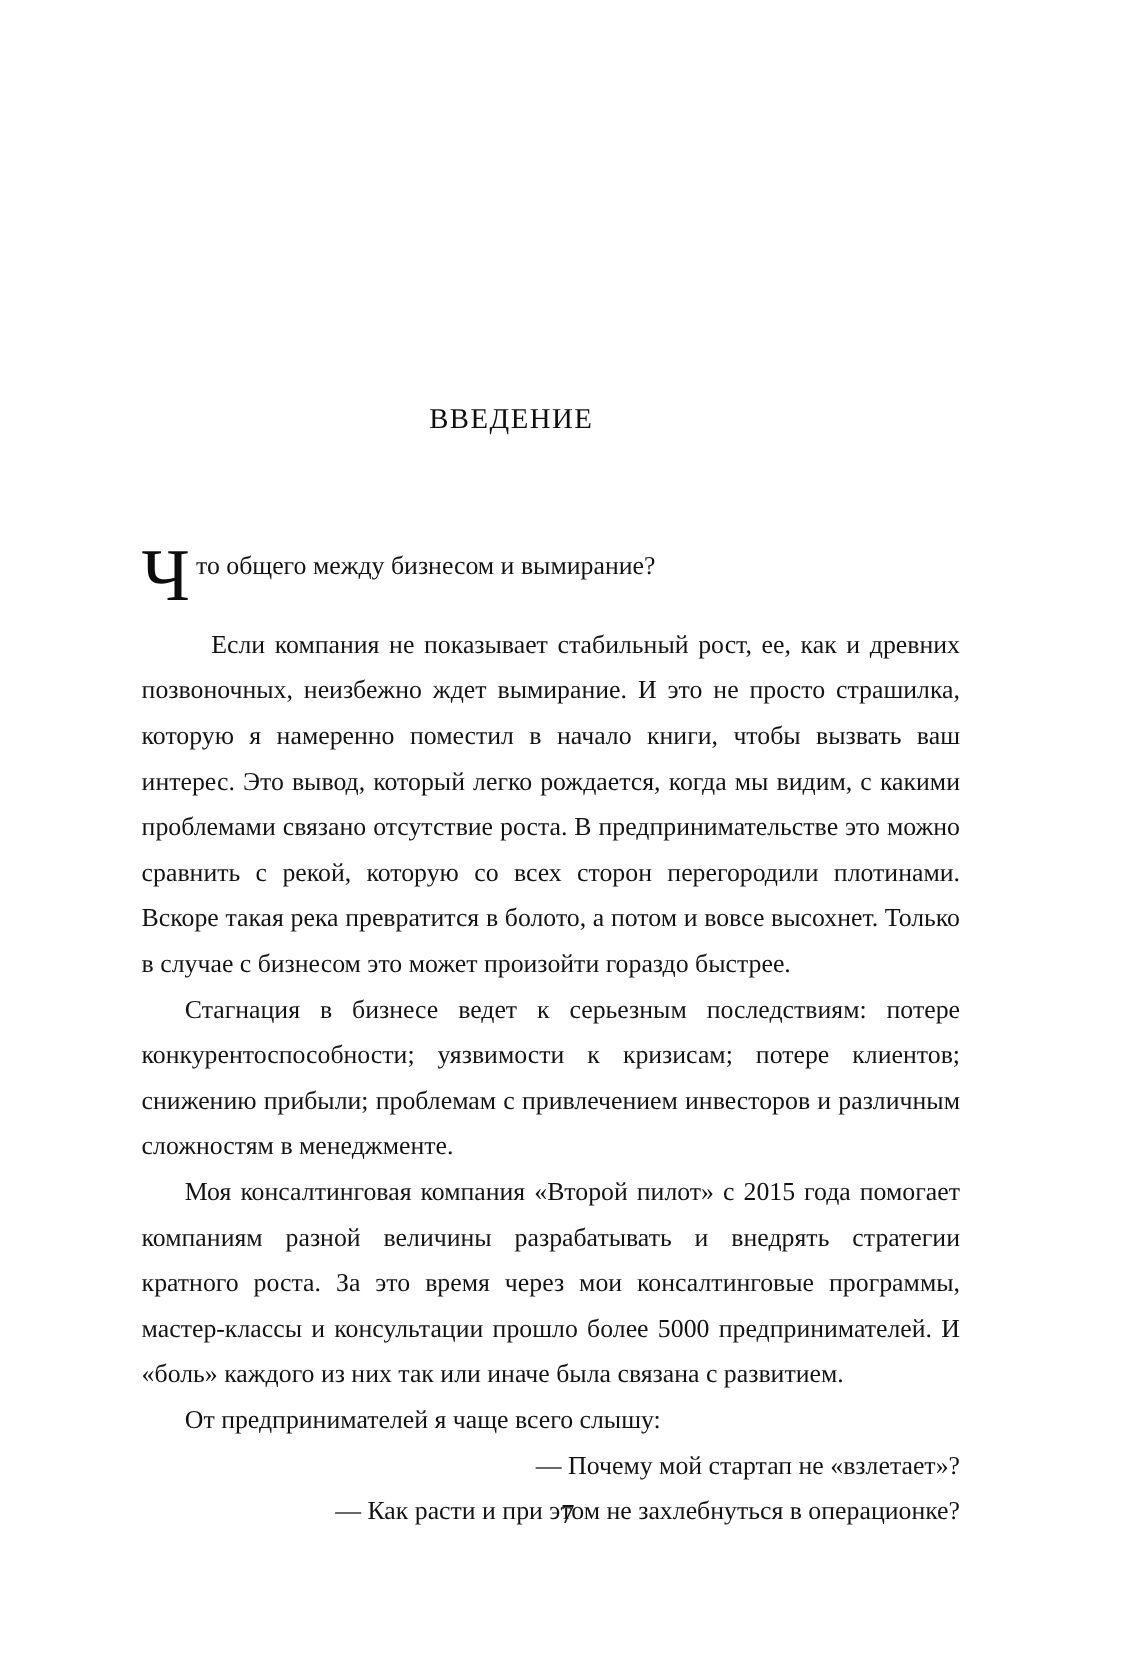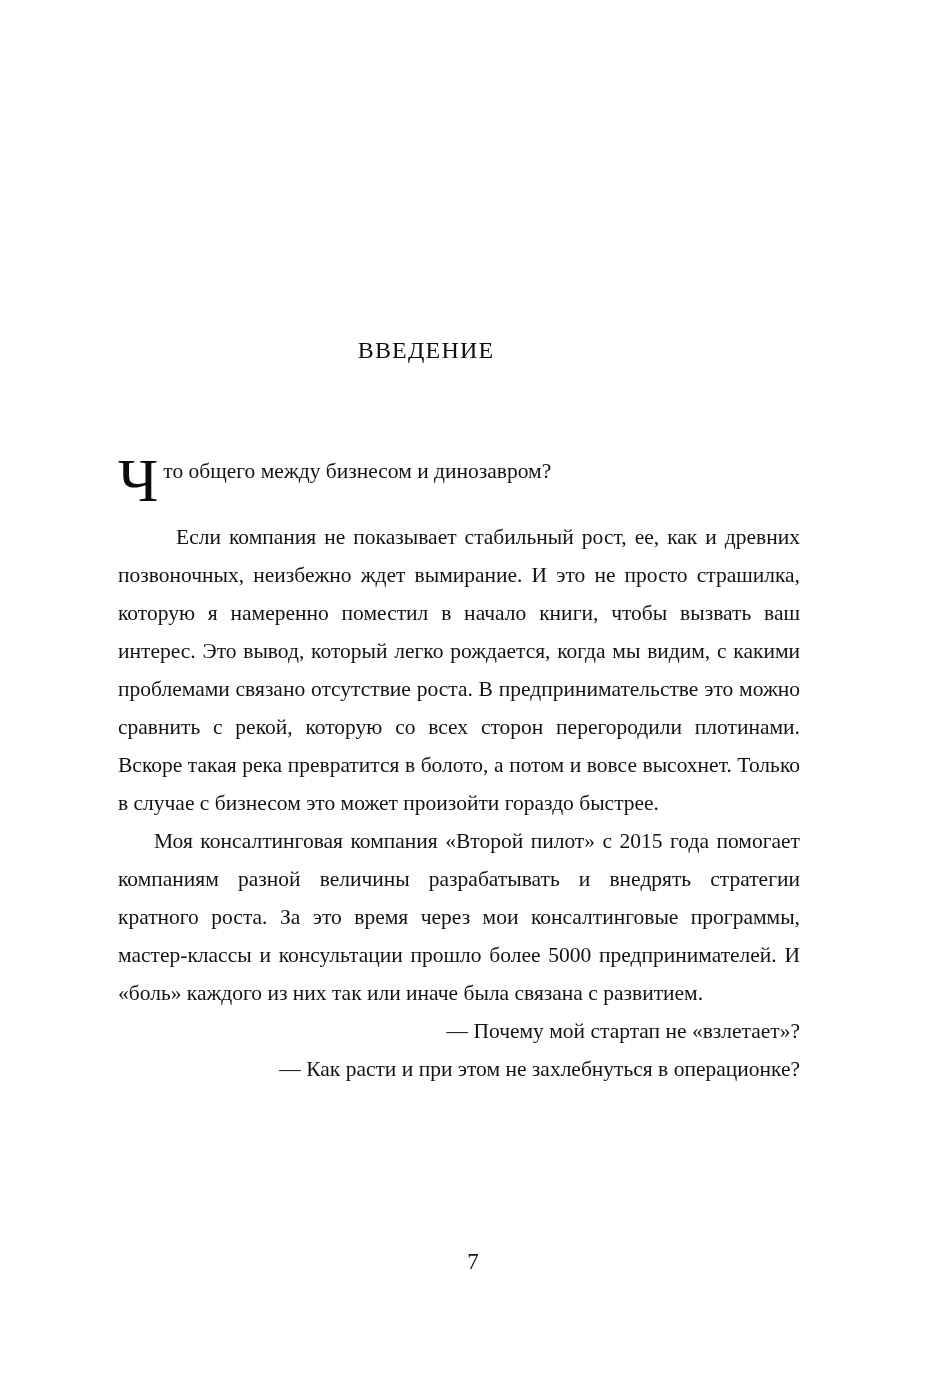--- a/index.html
+++ b/index.html
@@ -107,27 +107,29 @@
 </head>
 <body>
 
 <div class="page">
 
   <h1 class="chapter-title">Введение</h1>
 
   <div class="textblock">
 
     <p class="para lead">
-      <span class="dropcap">Ч</span><span>то общего между бизнесом и динозавром?</span>
+      <span class="dropcap">Ч</span><span>то общего между бизнесом и вымирание?</span>
       <span class="lead-continuation">Если компания не показывает стабильный рост, ее, как и древних позвоночных, неизбежно ждет вымирание. И это не просто страшилка, которую я намеренно поместил в начало книги, чтобы вызвать ваш интерес. Это вывод, который легко рождается, когда мы видим, с какими проблемами связано отсутствие роста. В предпринимательстве это можно сравнить с рекой, которую со всех сторон перегородили плотинами. Вскоре такая река превратится в болото, а потом и вовсе высохнет. Только в случае с бизнесом это может произойти гораздо быстрее.</span>
     </p>
 
+    <p class="para">Стагнация в бизнесе ведет к серьезным последствиям: потере конкурентоспособности; уязвимости к кризисам; потере клиентов; снижению прибыли; проблемам с привлечением инвесторов и различным сложностям в менеджменте.</p>
 
     <p class="para">Моя консалтинговая компания «Второй пилот» с 2015 года помогает компаниям разной величины разрабатывать и внедрять стратегии кратного роста. За это время через мои консалтинговые программы, мастер-классы и консультации прошло более 5000 предпринимателей. И «боль» каждого из них так или иначе была связана с развитием.</p>
 
+    <p class="para">От предпринимателей я чаще всего слышу:</p>
 
     <p class="para question">— Почему мой стартап не «взлетает»?</p>
 
     <p class="para question">— Как расти и при этом не захлебнуться в операционке?</p>
 
   </div>
 
   <div class="page-number">7</div>
 
 </div>

